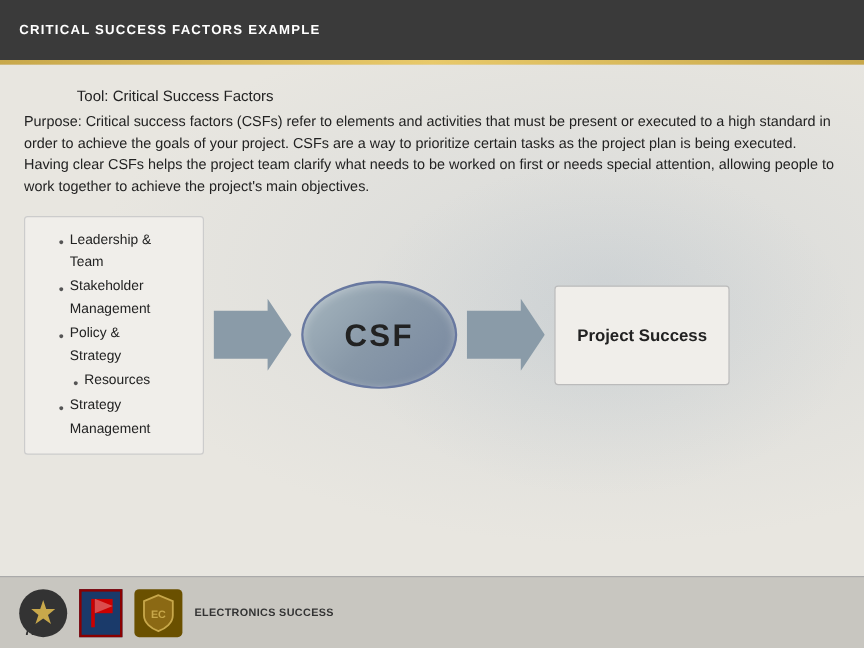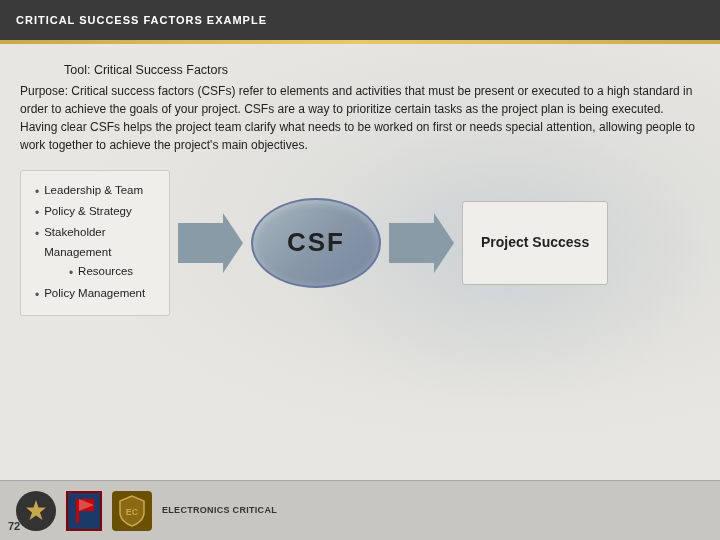--- a/index.html
+++ b/index.html
@@ -8,21 +8,21 @@
       height: 540px;
       overflow: hidden;
       font-family: Arial, sans-serif;
       background: #d0cec8;
       position: relative;
     }
 
     
     .header-bar {
       background: #3a3a3a;
-      height: 40px;
+      height: 50px;
       display: flex;
       align-items: center;
       padding: 0 16px;
     }
     .header-bar span {
       color: #ffffff;
       font-size: 11px;
       font-weight: bold;
       letter-spacing: 1px;
     }
@@ -76,21 +76,21 @@
       gap: 0;
       margin-top: 10px;
       position: relative;
     }
 
     
     .bullet-list-box {
       background: #f0eeea;
       border: 1px solid #ccc;
       border-radius: 3px;
-      padding: 10px 14px;
+      padding: 10px 28px;
       min-width: 140px;
       max-width: 150px;
     }
     .bullet-list-box ul {
       list-style: none;
       padding: 0;
     }
     .bullet-list-box ul li {
       font-size: 11.5px;
       color: #222;
@@ -161,21 +161,21 @@
       gap: 14px;
       position: absolute;
       bottom: 0;
       left: 0;
       right: 0;
     }
 
     .page-number {
       position: absolute;
       bottom: 8px;
-      left: 8px;
+      left: 20px;
       font-size: 11px;
       color: #333;
       font-weight: bold;
     }
 
     
     .logo-area {
       display: flex;
       align-items: center;
       gap: 10px;
@@ -210,30 +210,30 @@
   <div class="purpose-text">Purpose: Critical success factors (CSFs) refer to elements and activities that must be present or executed to a high standard in order to achieve the goals of your project. CSFs are a way to prioritize certain tasks as the project plan is being executed. Having clear CSFs helps the project team clarify what needs to be worked on first or needs special attention, allowing people to work together to achieve the project's main objectives.</div>
 
   <div class="diagram">
 
     <div class="bullet-list-box">
       <ul>
         <li>
             <span>Leadership &amp; Team</span>
           </li>
         <li>
+            <span>Stakeholder Management</span>
+          </li>
+        <li>
             <span>Policy &amp; Strategy</span>
           </li>
-        <li>
-            <span>Stakeholder Management</span>
-          </li>
-        <li style="padding-left: 12px; justify-content: center;">
+        <li style="padding-left: 12px;">
             <span>Resources</span>
           </li>
         <li>
-            <span>Policy Management</span>
+            <span>Strategy Management</span>
           </li>
       </ul>
     </div>
 
     <div class="arrow-shape">
       <svg width="65" height="60" viewBox="0 0 65 60">
         <polygon points="0,10 45,10 45,0 65,30 45,60 45,50 0,50" fill="#8a9ba8"></polygon>
       </svg>
     </div>
 
@@ -272,18 +272,18 @@
     </div>
 
     <div style="width:40px;height:40px;background:#6a5000;border-radius:4px;display:flex;align-items:center;justify-content:center;">
       <svg width="28" height="32" viewBox="0 0 28 32">
         <path d="M14,1 L2,6 L2,18 C2,24 8,29 14,31 C20,29 26,24 26,18 L26,6 Z" fill="#8b6914" stroke="#c8a84b" stroke-width="1.5"></path>
         <text x="14" y="20" text-anchor="middle" fill="#c8a84b" font-size="9" font-weight="bold">EC</text>
       </svg>
     </div>
 
     <div class="org-text-block">
-      <span>ELECTRONICS CRITICAL</span>
+      <span>ELECTRONICS SUCCESS</span>
     </div>
   </div>
 </div>
 
 <div class="page-number">72</div>
 
 </body></html>

